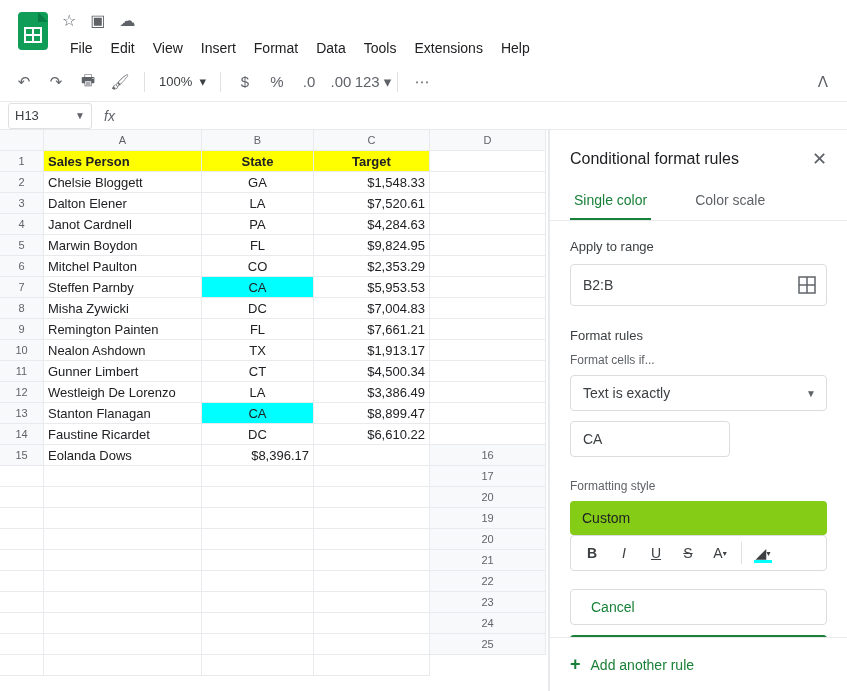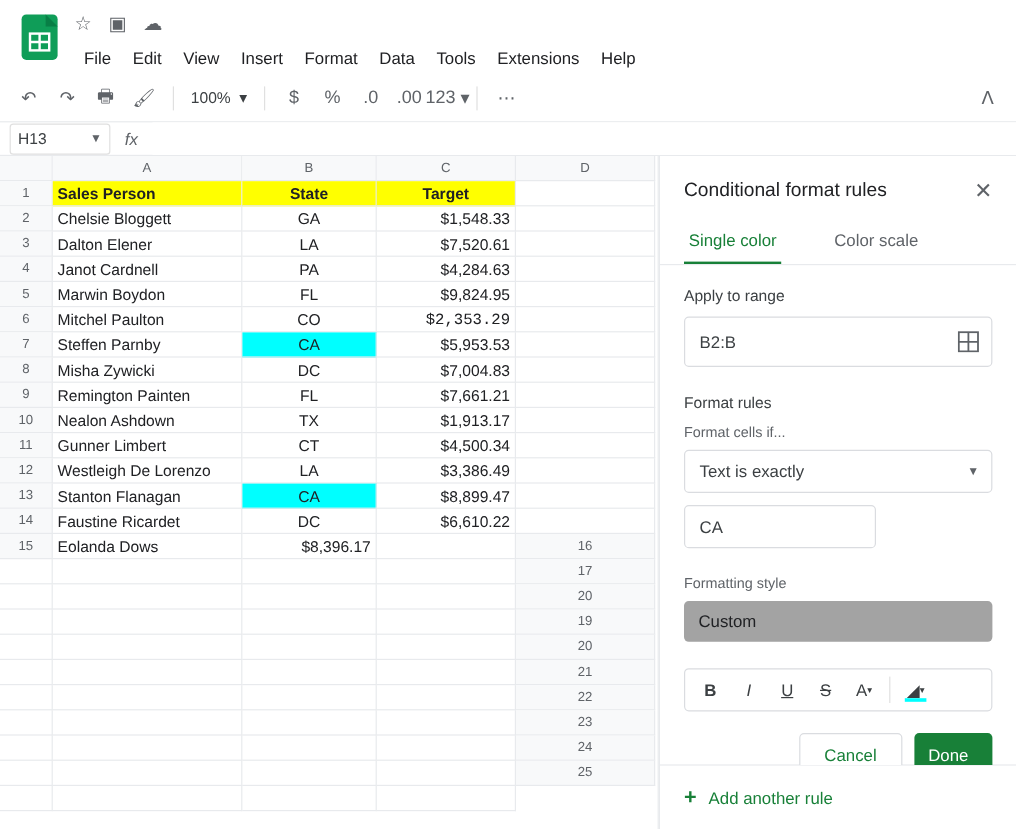--- a/index.html
+++ b/index.html
@@ -53,26 +53,26 @@
   .tab-btn.active { color:#188038; border-bottom-color:#188038; font-weight:500; }
   .panel-body { padding:18px 20px; overflow-y:auto; flex:1; }
   .sect-label { font-size:13px; color:#3c4043; margin-bottom:10px; font-weight:500; }
   .sub-label { font-size:12px; color:#5f6368; margin-bottom:8px; margin-top:2px; }
   .range-box { display:flex; align-items:center; border:1px solid #dadce0; border-radius:4px; height:42px; padding:0 10px 0 12px; margin-bottom:22px; cursor:pointer; }
   .range-box span { flex:1; font-size:14px; color:#3c4043; }
   .grid-icon { width:18px; height:18px; color:#5f6368; }
   .dd-box { border:1px solid #dadce0; border-radius:4px; height:36px; display:flex; align-items:center; padding:0 10px 0 12px; margin-bottom:10px; cursor:pointer; font-size:14px; color:#3c4043; }
   .dd-box .caret { margin-left:auto; color:#5f6368; font-size:10px; }
   .text-input { width:160px; border:1px solid #dadce0; border-radius:4px; height:36px; padding:0 12px; font-size:14px; color:#3c4043; outline:none; margin-bottom:20px; }
-  .style-swatch { background:#a3a3a3; height:34px; border-radius:4px; display:flex; align-items:center; padding:0 12px; font-size:14px; color:#202124; margin-bottom:22px; }
+  .style-swatch { background:#84cc16; height:34px; border-radius:4px; display:flex; align-items:center; padding:0 12px; font-size:14px; color:#202124; margin-bottom:0; }
   .fmt-toolbar { display:flex; align-items:center; gap:2px; border:1px solid #dadce0; border-radius:4px; height:36px; padding:0 6px; margin-bottom:18px; }
   .fmt-btn { width:30px; height:28px; display:flex; align-items:center; justify-content:center; color:#3c4043; cursor:pointer; border-radius:3px; font-size:14px; position:relative; }
   .vsep { width:1px; height:22px; background:#e0e0e0; margin:0 4px; }
   .fill-underline { position:absolute; bottom:4px; left:6px; right:6px; height:3px; background:#00ffff; }
-  .btn-row { display:flex; justify-content:flex-end; gap:10px; margin-bottom:20px; }
+  .btn-row { display:flex; justify-content:flex-end; gap:10px; margin-bottom:20px;flex-direction:column; }
   .btn { height:36px; padding:0 20px; border-radius:4px; font-size:14px; display:flex; align-items:center; cursor:pointer; }
   .btn-cancel { border:1px solid #dadce0; color:#188038; background:#fff; }
   .btn-done { background:#188038; color:#fff; border:none;padding-left:12px; }
   .add-rule { padding:16px 20px; border-top:1px solid #e8eaed; display:flex; align-items:center; gap:10px; color:#188038; font-size:14px; cursor:pointer; font-weight:500; }
   .add-rule .plus { font-size:18px; font-weight:bold; }
 </style>
 </head>
 <body>
 
 <div class="header">
@@ -163,21 +163,21 @@
         <div class="cell right" style="justify-content: flex-end;">$4,284.63</div>
         <div class="cell"></div>
         <div class="row-hdr">5</div>
         <div class="cell">Marwin Boydon</div>
         <div class="cell center" style="justify-content: center;">FL</div>
         <div class="cell right" style="justify-content: flex-end;">$9,824.95</div>
         <div class="cell"></div>
         <div class="row-hdr">6</div>
         <div class="cell">Mitchel Paulton</div>
         <div class="cell center" style="justify-content: center;">CO</div>
-        <div class="cell right" style="justify-content: flex-end; font-family: Liberation Mono, monospace;">$2,353.29</div>
+        <div class="cell right" style="justify-content: flex-end;">$2,353.29</div>
         <div class="cell"></div>
         <div class="row-hdr">7</div>
         <div class="cell">Steffen Parnby</div>
         <div class="cell center" style="justify-content: center; background: rgb(0, 255, 255);">CA</div>
         <div class="cell right" style="justify-content: flex-end;">$5,953.53</div>
         <div class="cell"></div>
         <div class="row-hdr">8</div>
         <div class="cell">Misha Zywicki</div>
         <div class="cell center" style="justify-content: center;">DC</div>
         <div class="cell right" style="justify-content: flex-end;">$7,004.83</div>

